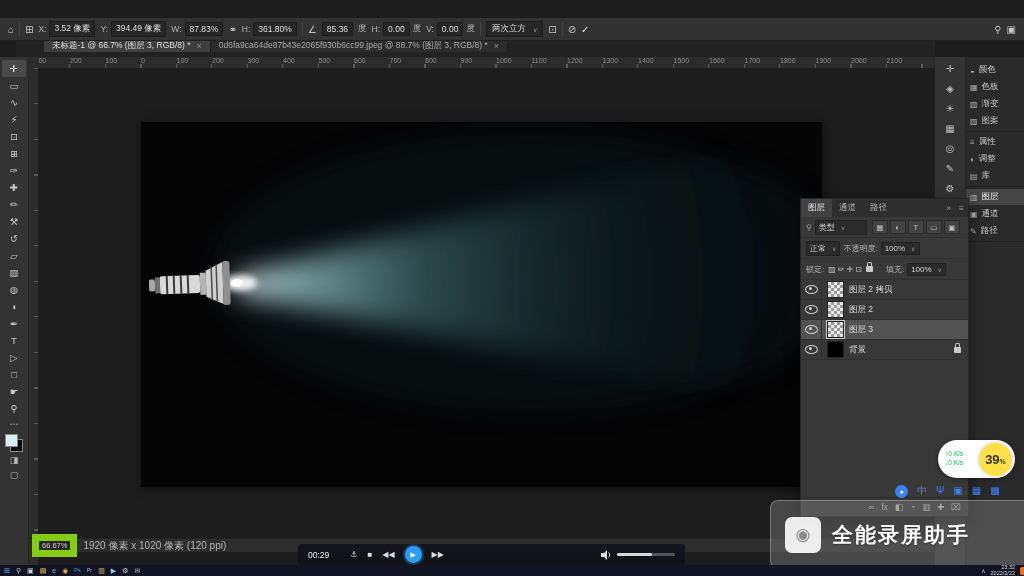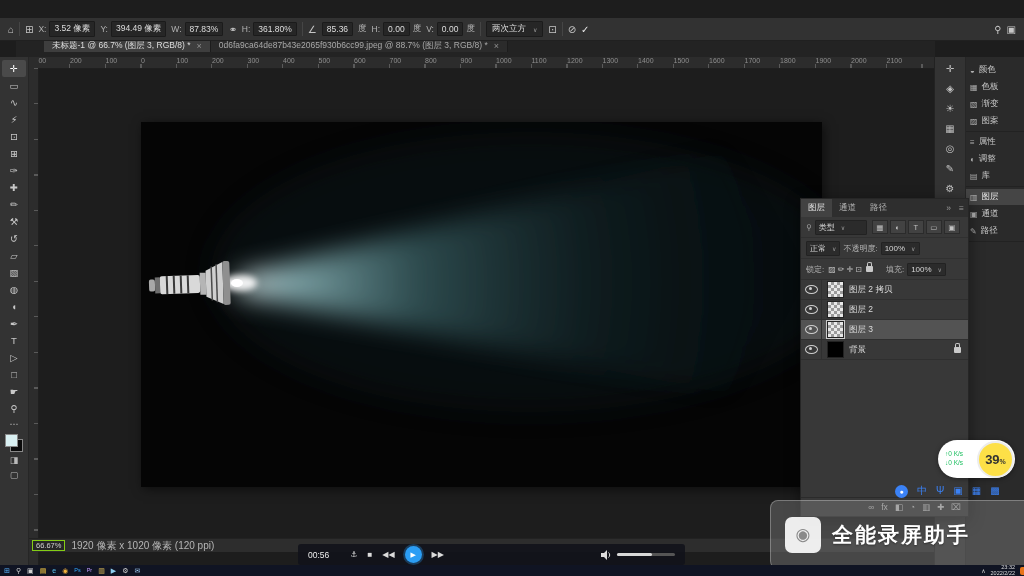--- a/index.html
+++ b/index.html
@@ -50,21 +50,21 @@
   .sw-bg{position:absolute;right:0;bottom:0;width:11px;height:11px;background:#0b0b0b;border:1px solid #888}
   .tool-extra{width:24px;height:15px;display:flex;align-items:center;justify-content:center;font-size:9px;color:#b9b9b9}
 
   
   .canvas-area{position:absolute;left:38px;top:68px;right:89px;bottom:11px;background:#1d1d1d;overflow:hidden;z-index:1}
   .canvas{position:absolute;left:103px;top:54px;width:681px;height:365px;background:#050505;box-shadow:2px 2px 10px rgba(0,0,0,.55)}
   .canvas svg{display:block;width:100%;height:100%}
 
   
   .statusbar{position:absolute;left:28px;right:89px;top:538px;height:13px;background:#2d2d2d;border-top:1px solid #222;display:flex;align-items:center;gap:6px;padding:0 4px;z-index:2}
-  .zoom-box{background:#262626;border:1px solid #84cc16;font-size:7.5px;color:#cfcfcf;padding:0 3px}
+  .zoom-box{background:#262626;border:7px solid #84cc16;font-size:7.5px;color:#cfcfcf;padding:0 3px}
   .doc-info{font-size:10px;color:#b5b5b5;white-space:nowrap}
   .sb-chevron{font-size:8px;color:#9a9a9a}
 
   
   .dock{position:absolute;top:57px;right:0;width:89px;bottom:0;background:#2a2a2a;border-left:1px solid #222;display:flex;z-index:3}
   .dock-strip{width:30px;background:#333;border-right:1px solid #262626;display:flex;flex-direction:column;align-items:center;padding-top:6px;gap:9px}
   .dock-strip .ico{font-size:10px;color:#c0c0c0}
   .dock-main{flex:1;display:flex;flex-direction:column;padding-top:3px}
   .dock-group{border-bottom:1px solid #222;padding:2px 0;display:flex;flex-direction:column;gap:1px}
   .dock-item{display:flex;align-items:center;gap:4px;padding:2px 4px;font-size:8.5px;color:#c6c6c6;white-space:nowrap}
@@ -484,21 +484,21 @@
       <span class="rec-ico">▦</span>
       <span class="rec-ico">▩</span>
     </div>
 
   <div class="watermark">
     <span class="wm-logo">◉</span>
     <span class="wm-text">全能录屏助手</span>
   </div>
 
   <div class="player">
-    <span class="p-time">00:56</span>
+    <span class="p-time">00:29</span>
     <span id="player-controls">
         <span class="p-ico">⚓</span>
         <span class="p-ico">■</span>
         <span class="p-ico">◀◀</span>
         <span class="p-play">▶</span>
         <span class="p-ico">▶▶</span>
       </span>
     <span class="vol-wrap">
       <svg width="11" height="10" viewBox="0 0 11 10">
         <polygon points="0,3 3,3 6,0 6,10 3,7 0,7" fill="#ddd"></polygon>

